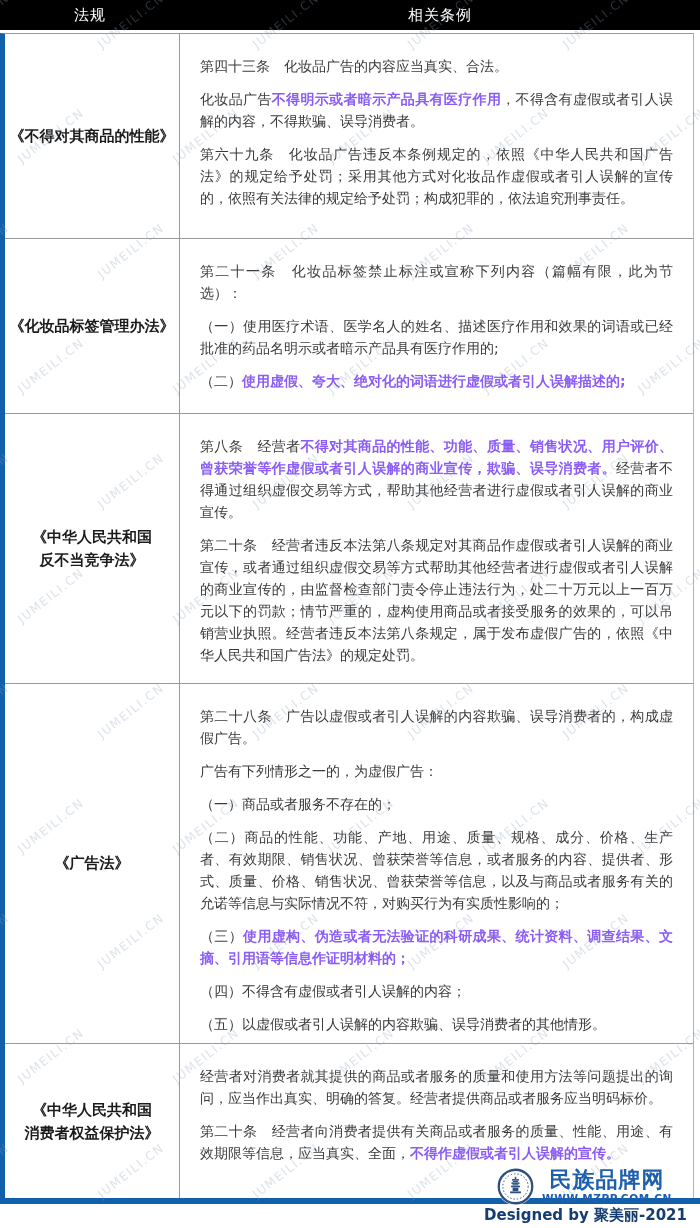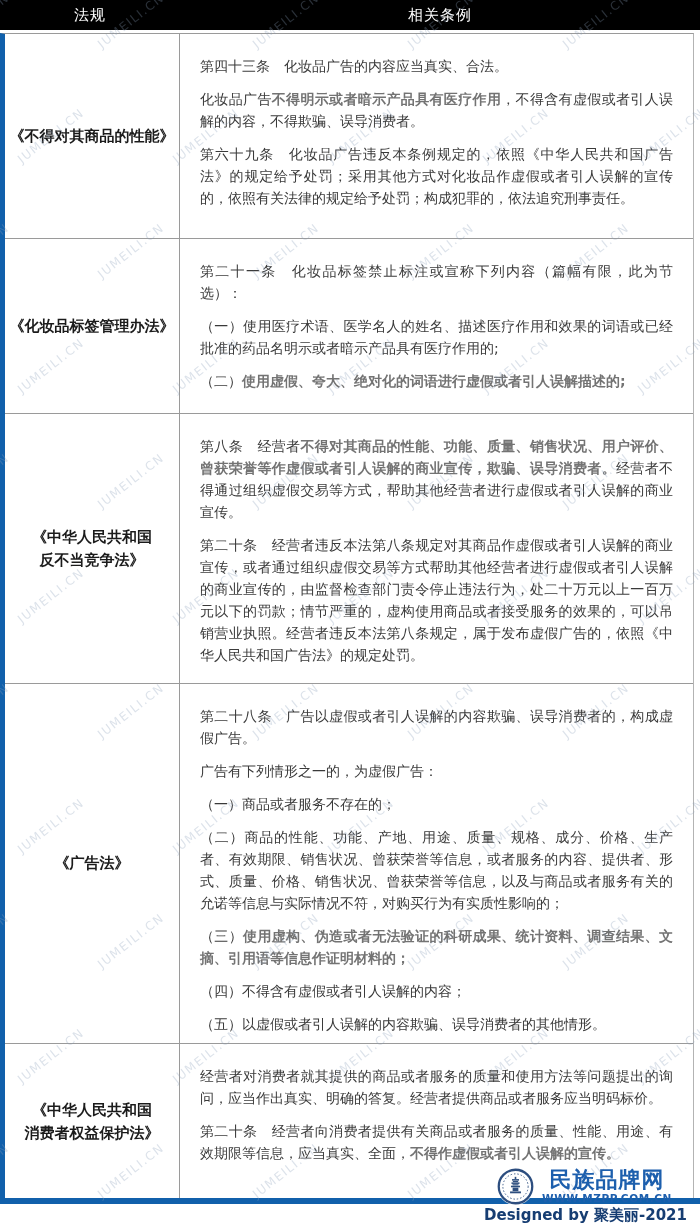--- a/index.html
+++ b/index.html
@@ -36,21 +36,21 @@
   .law-cell {
     width:175px; border-right:1px solid #9a9a9a; flex-shrink:0;
     display:flex; flex-direction:column; justify-content:center; align-items:center;
     font-weight:bold; font-size:15px; color:#1b1b1b; line-height:23px; text-align:center;
   }
   .prov-cell {
     flex:1; padding:10px 20px 0 20px;
     font-size:14px; color:#3a3a3a; line-height:22px; text-align:justify;
   }
   .prov-cell p { margin:11px 0; }
-  .prov-cell b { color:#737373; }
+  .prov-cell b { color:#8b5cf6; }
   
   .bottom-bar {
     position:absolute; top:1198px; left:0; width:700px; height:6px;
     background:#1160ab; z-index:2;
   }
   
   .logo-row {
     position:absolute; top:1168px; right:28px; z-index:6;
     display:flex; align-items:flex-start; gap:8px;
   }

